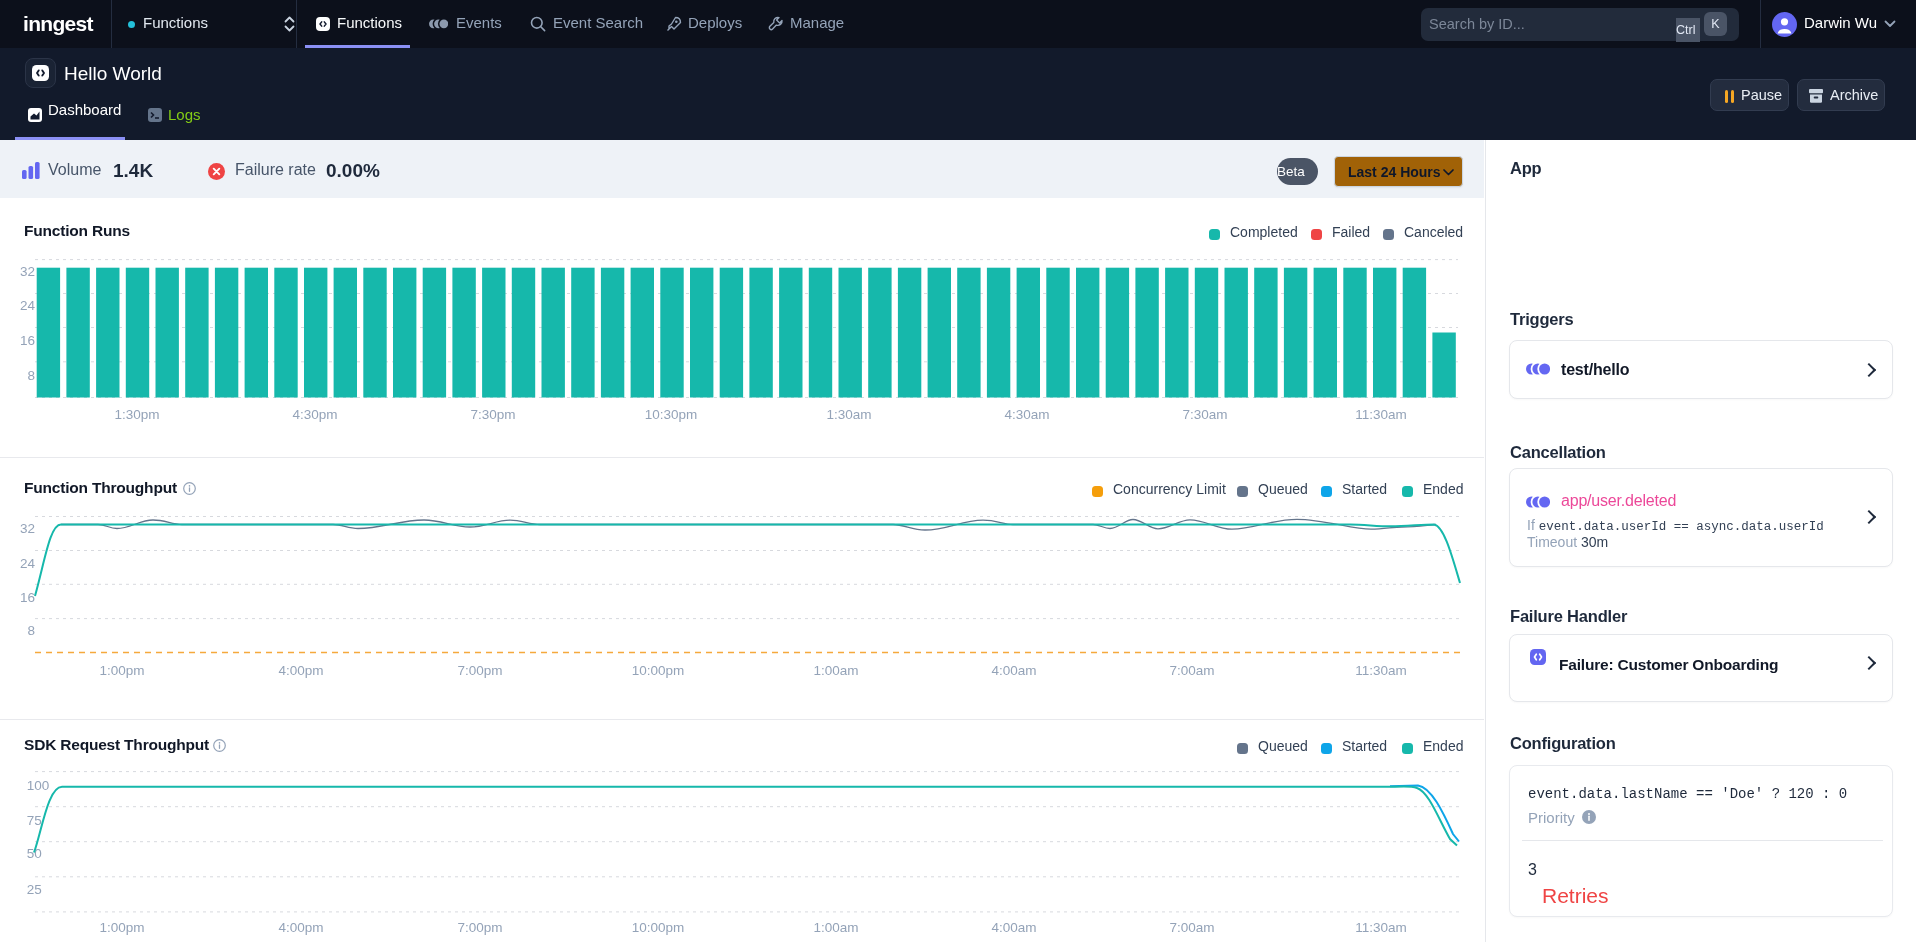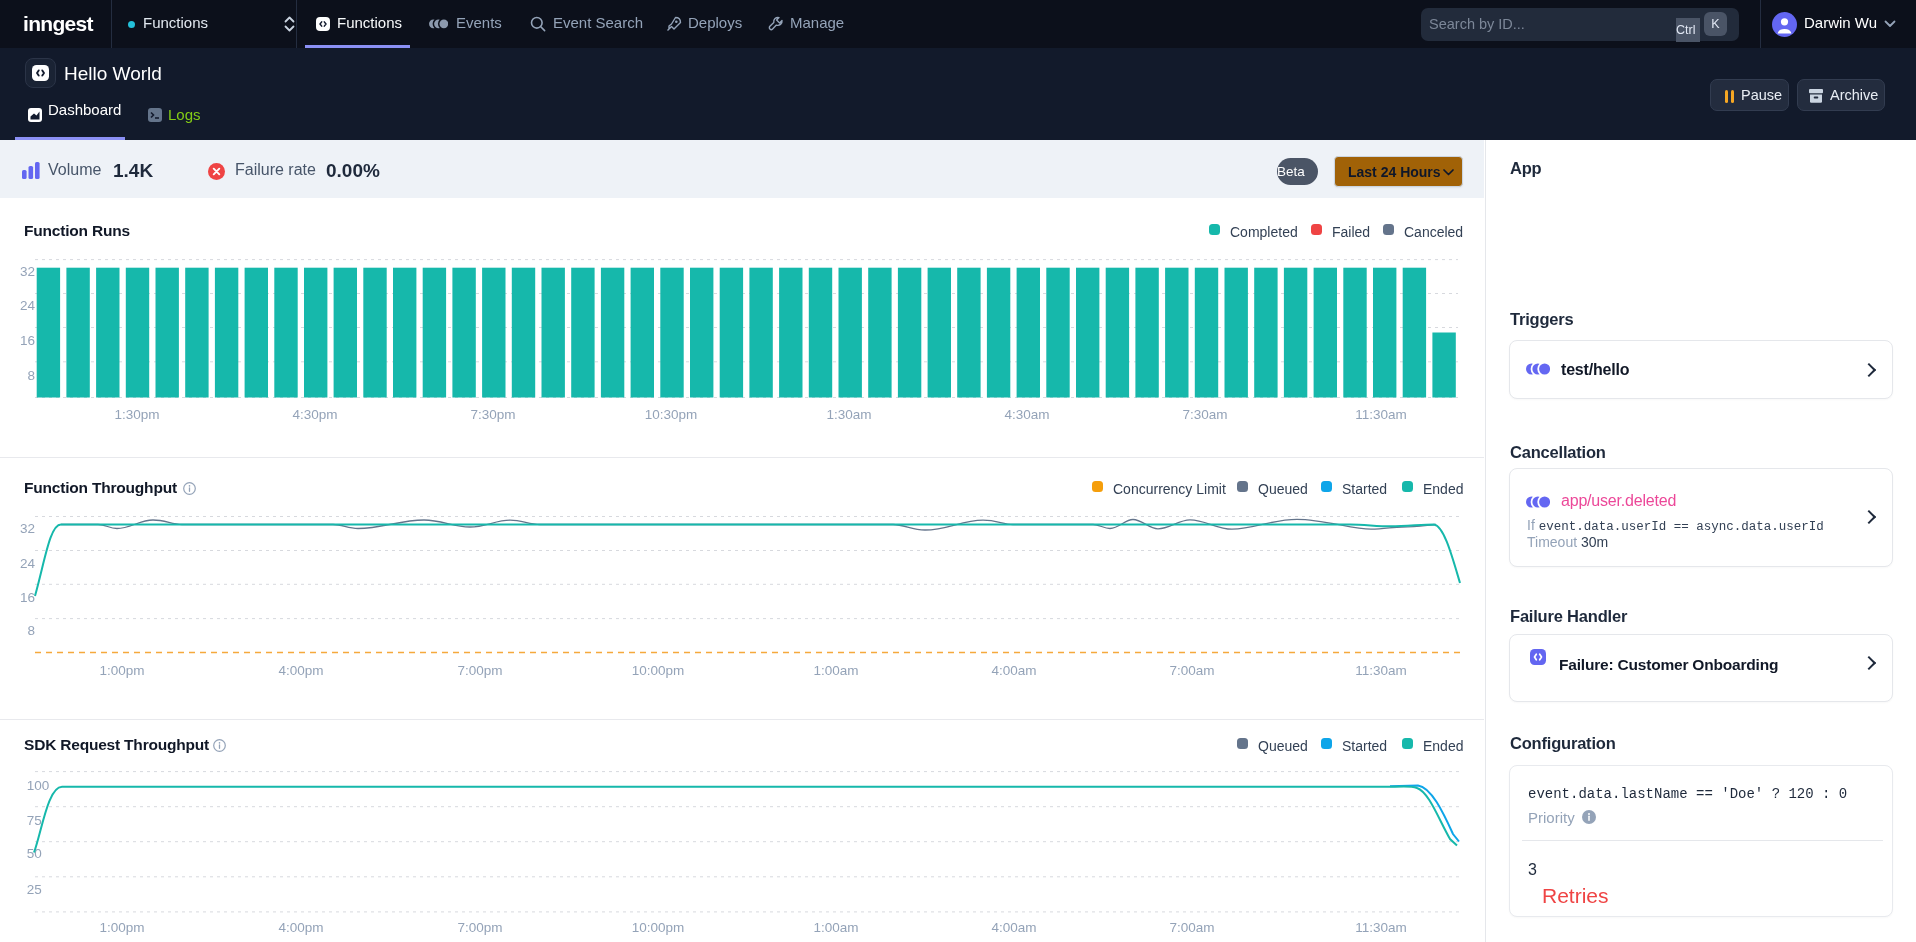--- a/index.html
+++ b/index.html
@@ -9,21 +9,21 @@
 .navtxt{color:#94a3b8;font-size:15px;}
 #main{position:absolute;left:0;top:140px;width:1484px;height:802px;background:#fff}
 #statsbar{position:absolute;left:0;top:140px;width:1484px;height:58px;background:#eef2f7}
 #sidebar{position:absolute;left:1485px;top:140px;width:431px;height:802px;background:#fff;border-left:1px solid #e5e7eb}
 .shead{position:absolute;font-size:16.5px;font-weight:700;color:#1e293b;letter-spacing:-0.2px}
 .card{position:absolute;left:23px;width:384px;background:#fff;border:1px solid #e5e7eb;border-radius:8px;box-shadow:0 1px 2px rgba(0,0,0,0.03)}
 .chev{position:absolute;width:10px;height:10px;border-right:2px solid #1e293b;border-top:2px solid #1e293b;transform:rotate(45deg)}
 .mono{font-family:"Liberation Mono",monospace}
 .hline{position:absolute;left:0;width:1484px;height:1px;background:#e8e9ed}
 .ctitle{position:absolute;font-size:15.5px;font-weight:700;color:#111827;letter-spacing:-0.2px}
-.legend{position:absolute;display:flex;align-items:flex-start;font-size:14px;color:#334155}
+.legend{position:absolute;display:flex;align-items:flex-end;font-size:14px;color:#334155}
 .ldot{width:11px;height:11px;border-radius:3.5px;margin-right:10px}
 </style></head>
 <body>
 
 <div id="topnav">
  <div style="position:absolute;left:23px;top:12px;color:#fff;font-size:21px;font-weight:700;letter-spacing:-0.7px">inngest</div>
  <div class="sep" style="left:111px"></div>
  <div class="sep" style="left:296px"></div>
  <div style="position:absolute;left:128px;top:20.5px;width:7px;height:7px;border-radius:50%;background:#23c0da"></div>
  <div style="position:absolute;left:143px;top:14px;color:#e2e8f0;font-size:15px">Functions</div>

